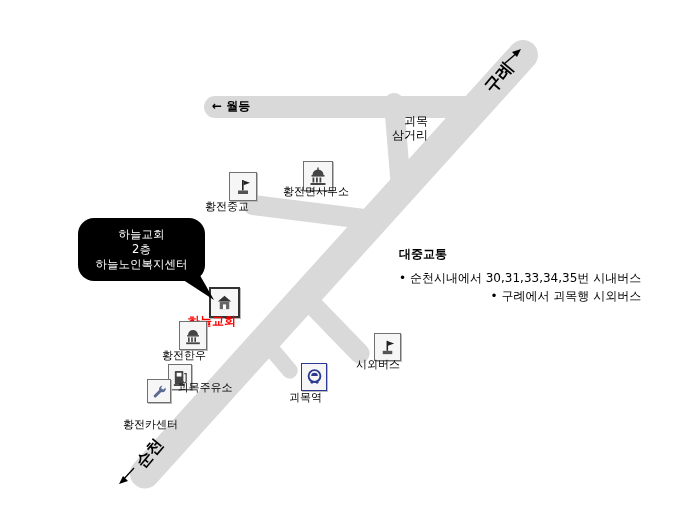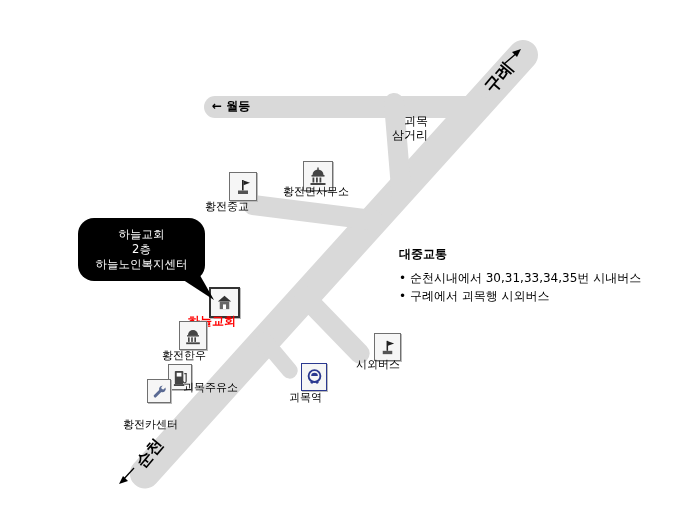--- a/index.html
+++ b/index.html
@@ -37,21 +37,21 @@
   
   .poi-icon{position:absolute;z-index:6;background:#f6f6f6;border:1px solid #707070;
     box-shadow:1px 1px 0 #bbb;display:flex;align-items:center;justify-content:center;}
   .poi-label{position:absolute;z-index:6;font-size:11px;line-height:12px;text-align:left;
     white-space:nowrap;color:#000;}
   .poi-label-red{color:#ff0000;font-weight:bold;font-size:12px;}
   .overlay{position:absolute;left:0;top:0;z-index:7;pointer-events:none;}
   
   .transit{position:absolute;left:399px;top:246px;z-index:5;}
   .transit-title{font-size:12px;font-weight:bold;margin:0 0 6px 0;}
-  .transit-item{font-size:12px;line-height:18px;white-space:nowrap;}
+  .transit-item{font-size:12px;line-height:18px;white-space:nowrap;text-align:right;}
 </style>
 </head>
 <body>
 
 <div class="stage">
 
   <div class="road road-main"></div>
   <div class="road road-woldeung"></div>
   <div class="road road-connector"></div>
   <div class="road road-office"></div>
@@ -128,21 +128,21 @@
   <div class="poi-label" style="left:162px;top:350px;width:60px;">황전한우</div>
 
   <div class="poi-icon" style="left:168px;top:364px;width:22px;height:24px;">
     <svg width="17" height="19" viewBox="0 0 18 20">
         <rect x="3" y="3" width="9" height="14" rx="1" fill="#444"></rect>
         <rect x="5" y="5" width="5" height="4" fill="#fff"></rect>
         <path d="M13 6 h2 v8 a1.6 1.6 0 0 1 -3.2 0" stroke="#444" stroke-width="1.3" fill="none"></path>
         <rect x="2" y="17" width="11" height="2" fill="#444"></rect>
       </svg>
   </div>
-  <div class="poi-label" style="left:172px;top:382px;width:66px;text-align:right;">괴목주유소</div>
+  <div class="poi-label" style="left:172px;top:382px;width:66px;text-align:center;">괴목주유소</div>
 
   <div class="poi-icon" style="left:147px;top:379px;width:22px;height:22px;">
     <svg width="17" height="17" viewBox="0 0 20 20">
         <path d="M13.5 3.2a4 4 0 0 0-3.9 5L4 13.8a1.8 1.8 0 1 0 2.5 2.5l5.6-5.6a4 4 0 0 0 4.9-5.4L14.7 7.6l-2.1-.6-.6-2.1 2.3-2.3a4 4 0 0 0-.8 .6z" fill="#5a6a93"></path>
       </svg>
   </div>
   <div class="poi-label" style="left:123px;top:399px;width:62px;margin-top:20px;">황전카센터</div>
 
   <div class="poi-icon" style="left:301px;top:363px;width:24px;height:26px;border:1.5px solid #2b3990;">
     <svg width="19" height="20" viewBox="0 0 20 20">

